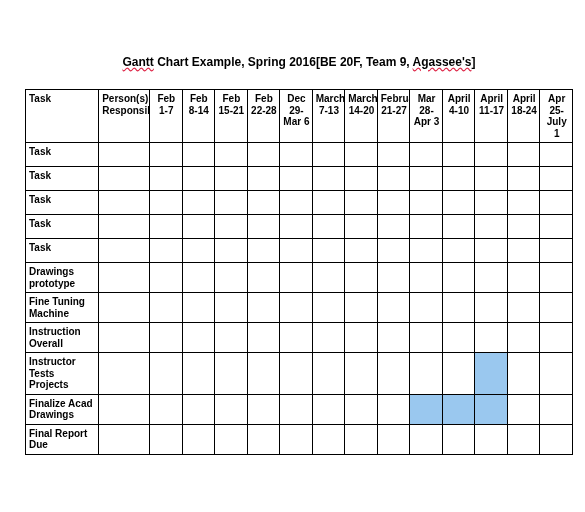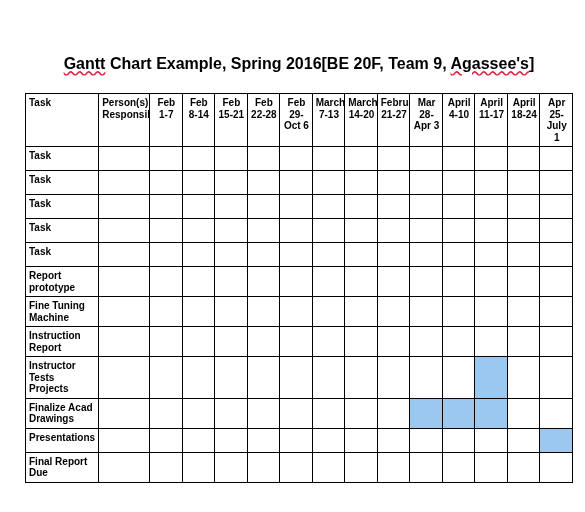--- a/index.html
+++ b/index.html
@@ -10,21 +10,21 @@
     height: 512px;
     overflow: hidden;
     font-size: 11px;
   }
   .page {
     padding: 55px 12px 20px 25px;
   }
   .title {
     text-align: center;
     font-weight: bold;
-    font-size: 16px;
+    font-size: 12px;
     margin-bottom: 20px;
   }
   .title .underlined {
     text-decoration: underline;
     text-decoration-color: #d24;
     text-decoration-style: wavy;
   }
   table {
     border-collapse: collapse;
     width: 100%;
@@ -80,21 +80,21 @@
         <col class="date">
     </colgroup>
     <thead>
       <tr id="hdr-row">
         <th>Task</th>
         <th style="text-align:center">Person(s) Responsible</th>
       <th class="date">Feb 1-7</th>
           <th class="date">Feb 8-14</th>
           <th class="date">Feb 15-21</th>
           <th class="date">Feb 22-28</th>
-          <th class="date">Feb 29- Oct 6</th>
+          <th class="date">Dec 29- Mar 6</th>
           <th class="date">March 7-13</th>
           <th class="date">March 14-20</th>
           <th class="date">February 21-27</th>
           <th class="date">Mar 28- Apr 3</th>
           <th class="date">April 4-10</th>
           <th class="date">April 11-17</th>
           <th class="date">April 18-24</th>
           <th class="date">Apr 25- July 1</th>
         </tr>
     </thead>
@@ -178,21 +178,21 @@
           <td></td>
           <td></td>
           <td></td>
           <td></td>
           <td></td>
           <td></td>
           <td></td>
           <td></td>
         </tr>
         <tr>
-          <td>Report prototype</td>
+          <td>Drawings prototype</td>
           <td></td>
           <td></td>
           <td></td>
           <td></td>
           <td></td>
           <td></td>
           <td></td>
           <td></td>
           <td></td>
           <td></td>
@@ -212,21 +212,21 @@
           <td></td>
           <td></td>
           <td></td>
           <td></td>
           <td></td>
           <td></td>
           <td></td>
           <td></td>
         </tr>
         <tr>
-          <td>Instruction Report</td>
+          <td>Instruction Overall</td>
           <td></td>
           <td></td>
           <td></td>
           <td></td>
           <td></td>
           <td></td>
           <td></td>
           <td></td>
           <td></td>
           <td></td>
@@ -261,37 +261,20 @@
           <td></td>
           <td></td>
           <td></td>
           <td></td>
           <td></td>
           <td class="fill"></td>
           <td class="fill"></td>
           <td class="fill"></td>
           <td></td>
           <td></td>
-        </tr>
-        <tr>
-          <td>Presentations</td>
-          <td></td>
-          <td></td>
-          <td></td>
-          <td></td>
-          <td></td>
-          <td></td>
-          <td></td>
-          <td></td>
-          <td></td>
-          <td></td>
-          <td></td>
-          <td></td>
-          <td></td>
-          <td class="fill"></td>
         </tr>
         <tr>
           <td>Final Report Due</td>
           <td></td>
           <td></td>
           <td></td>
           <td></td>
           <td></td>
           <td></td>
           <td></td>

